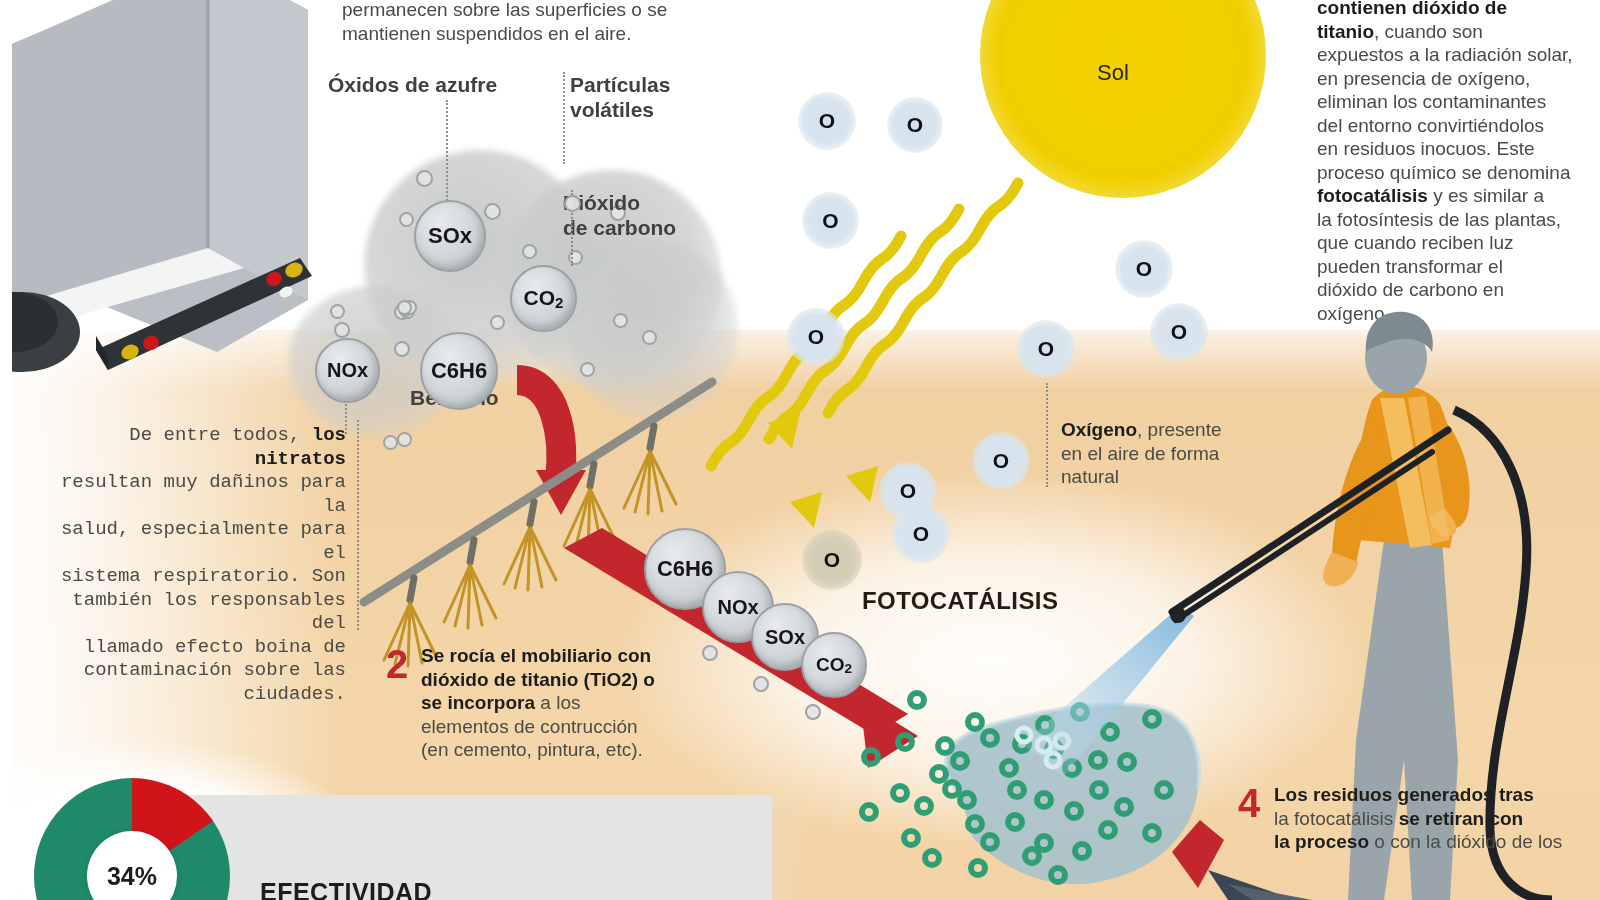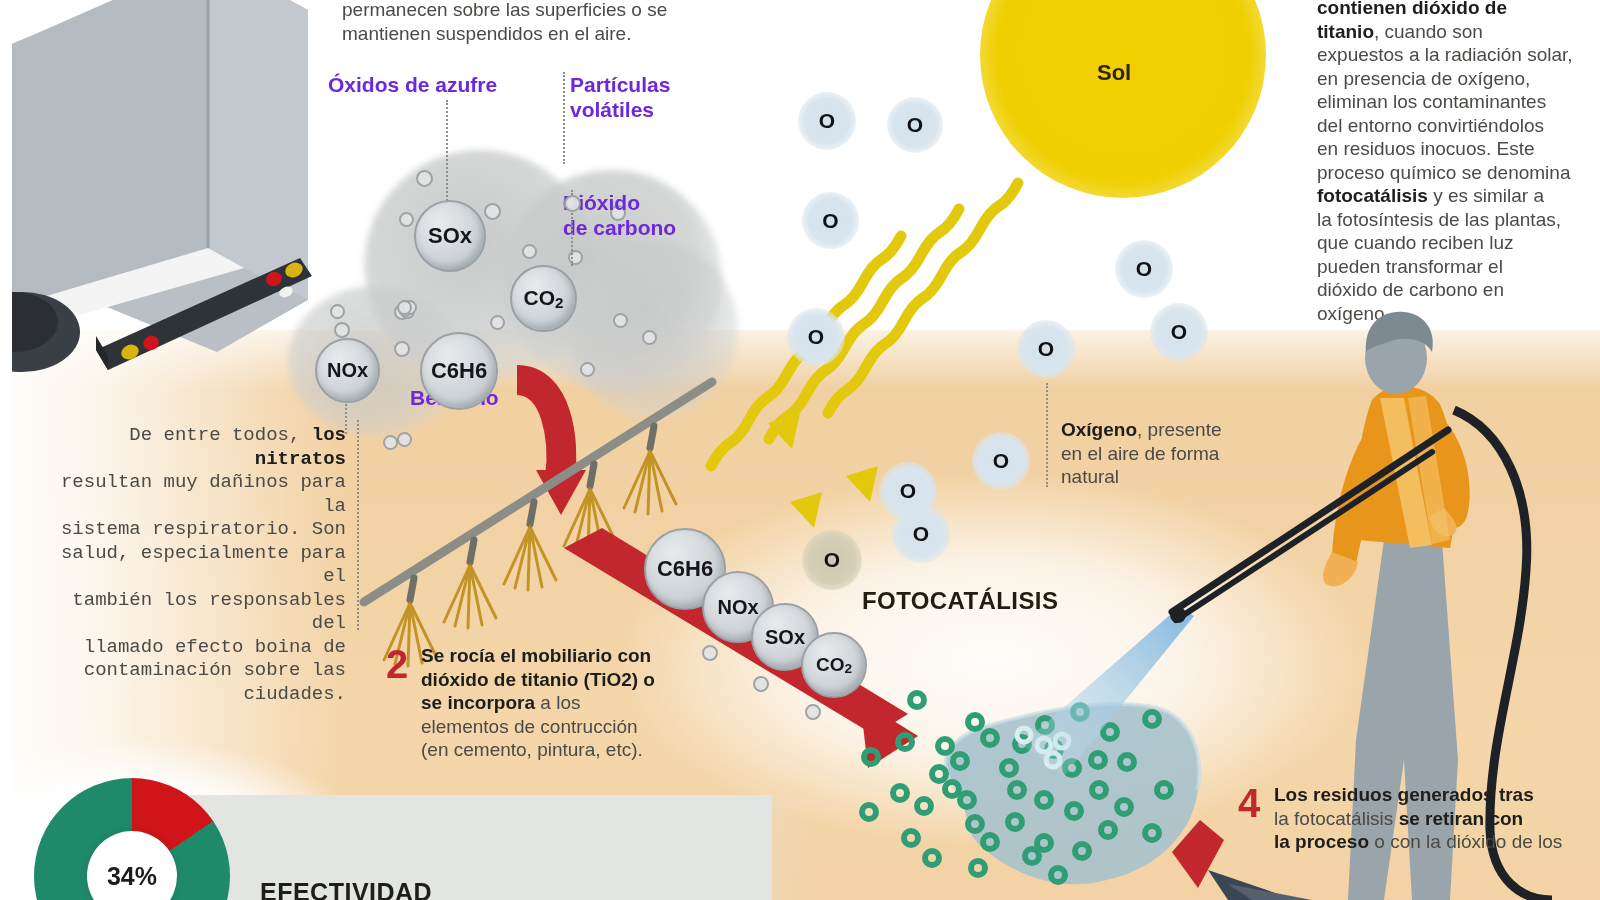--- a/index.html
+++ b/index.html
@@ -39,21 +39,21 @@
     position:absolute;left:600px;top:795px;width:200px;height:105px;
     background:linear-gradient(to right,#e3e5e2,rgba(227,229,226,0));
   }
 
   
   .txt{position:absolute;font-size:19px;line-height:23.5px;color:#4a4a46;}
   .txt b{color:#1d1d1b;font-weight:bold;}
   .txt.right{text-align:right;font-family:Liberation Mono, monospace;}
 
   
-  .lbl{position:absolute;font-weight:bold;font-size:21px;line-height:25px;color:#6d28d9;}
+  .lbl{position:absolute;font-weight:bold;font-size:21px;line-height:25px;color:#404040;}
 
   
   .leader{position:absolute;width:0;border-left:2px dotted #8e8e88;}
 
   
   .mol{
     position:absolute;border-radius:50%;
     display:flex;align-items:center;justify-content:center;
     font-weight:bold;color:#16161a;
     background:radial-gradient(circle at 36% 30%, #e8eaec 0%, #cdd2d6 62%, #bfc5ca 100%);
@@ -82,21 +82,21 @@
   .dot{
     position:absolute;border-radius:50%;
     background:rgba(225,227,228,.95);border:2px solid #9fa3a4;
   }
 
   
   .sun{
     position:absolute;border-radius:50%;
     background:radial-gradient(circle at 50% 50%, #f2d000 0%, #f0cf00 62%, rgba(240,207,0,.55) 82%, rgba(240,207,0,0) 100%);
   }
-  .sun-lbl{position:absolute;font-weight:bold;font-size:22px;color:#2a2510;}
+  .sun-lbl{position:absolute;font-weight:normal;font-size:22px;color:#2a2510;}
 
   
   .fotolbl{position:absolute;font-weight:bold;font-size:24px;letter-spacing:.4px;color:#241c11;}
 
   
   .donut{
     position:absolute;border-radius:50%;
     background:conic-gradient(from 0deg, #cf1519 0deg 56deg, #1f8a6a 56deg 360deg);
   }
   .donut-hole{
@@ -286,22 +286,22 @@
     <div>la fotosíntesis de las plantas,</div>
     <div>que cuando reciben luz</div>
     <div>pueden transformar el</div>
     <div>dióxido de carbono en</div>
     <div>oxígeno.</div>
   </div>
 
   <div class="txt right" style="left:28px;top:424px;width:306px;">
     <div><span>De entre todos, </span><b>los nitratos</b></div>
     <div>resultan muy dañinos para la</div>
+    <div>salud, especialmente para el</div>
     <div>sistema respiratorio. Son</div>
-    <div>salud, especialmente para el</div>
     <div>también los responsables del</div>
     <div>llamado efecto boina de</div>
     <div>contaminación sobre las</div>
     <div>ciudades.</div>
   </div>
   <div class="leader" style="left:345px;top:420px;height:210px;"></div>
 
   <svg width="1600" height="900">
     <path d="M505,380 C545,380 553,440 548,478" stroke="#c1272d" stroke-width="30" fill="none" stroke-linecap="butt"></path>
     <polygon points="524,470 574,470 549,515" fill="#c1272d"></polygon>

